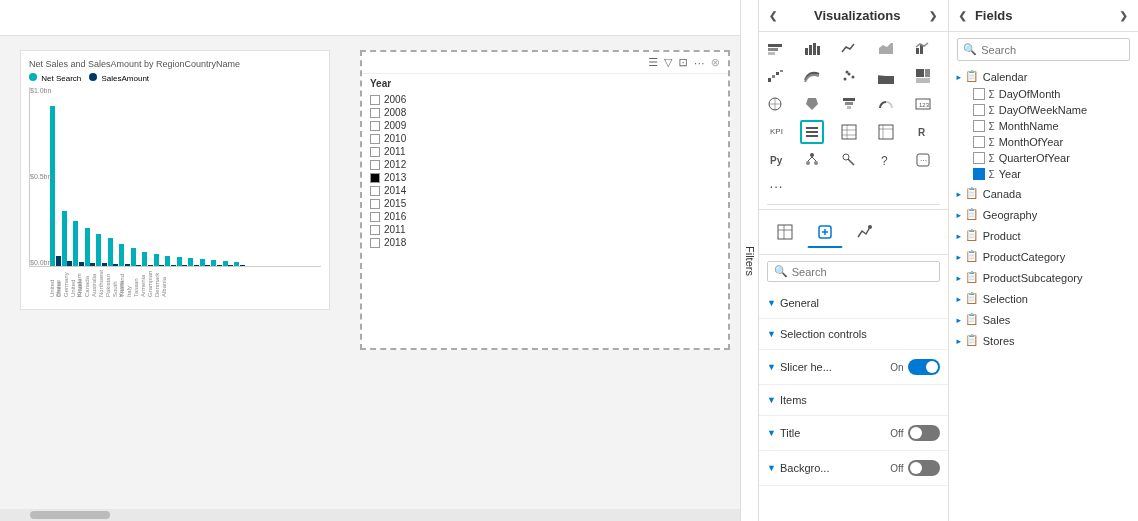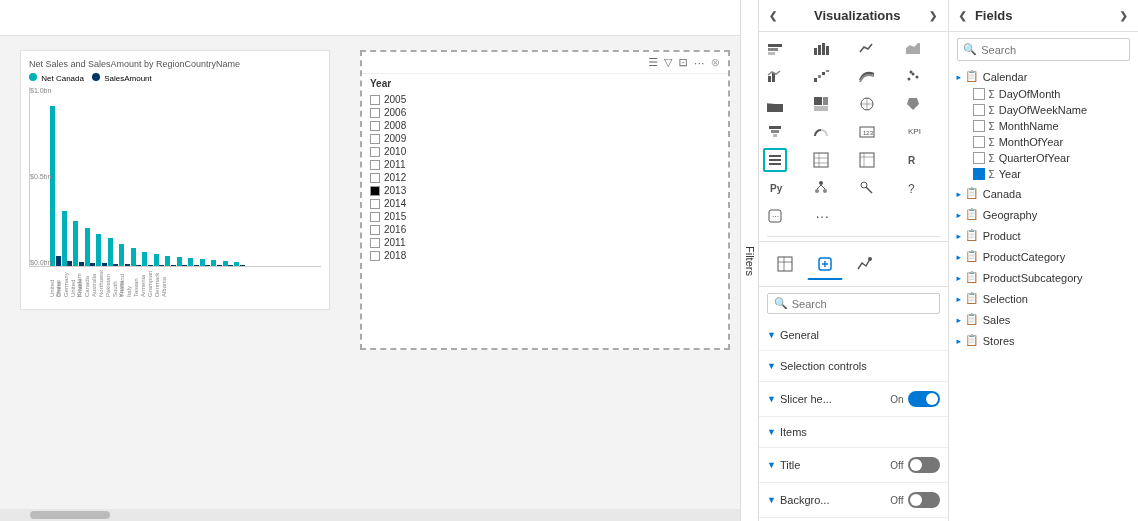--- a/index.html
+++ b/index.html
@@ -183,21 +183,21 @@
     }
 
     .panel-header-arrow {
       font-size: 10px;
       color: #555;
       cursor: pointer;
     }
 
     .viz-icons-grid {
       display: grid;
-      grid-template-columns: repeat(4, 1fr);
+      grid-template-columns: repeat(5, 1fr);
       padding: 4px;
       gap: 4px;
     }
 
     .viz-icon {
       width: 24px;
       height: 24px;
       display: flex;
       align-items: center;
       justify-content: center;
@@ -428,21 +428,21 @@
   <div class="canvas-wrapper">
 
     <div class="toolbar-bar">
     </div>
 
     <div class="chart-container">
       <div class="chart-title">Net Sales and SalesAmount by RegionCountryName</div>
       <div class="chart-legend">
         <span>
           <span class="legend-dot" style="background:#00b0b9;"></span>
-          <span>Net Canada</span>
+          <span>Net Search</span>
         </span>
         <span>
           <span class="legend-dot" style="background:#003865;"></span>
           <span>SalesAmount</span>
         </span>
       </div>
       <div class="bar-chart" id="bar-chart-body">
         <div class="y-labels">
           <span>$1.0bn</span>
           <span>$0.5bn</span>
@@ -543,24 +543,20 @@
         <span style="font-size:11px; color:#666;">☰</span>
         <span style="font-size:11px; color:#666;">▽</span>
         <span style="font-size:11px; color:#666;">⊡</span>
         <span style="font-size:11px; color:#666;">···</span>
         <span style="font-size:11px; color:#aaa;">⊗</span>
       </div>
       <div class="slicer-title">Year</div>
       <div class="slicer-items" id="slicer-items">
           <div class="slicer-item">
             <div class="slicer-checkbox"></div>
-            <span>2005</span>
-          </div>
-          <div class="slicer-item">
-            <div class="slicer-checkbox"></div>
             <span>2006</span>
           </div>
           <div class="slicer-item">
             <div class="slicer-checkbox"></div>
             <span>2008</span>
           </div>
           <div class="slicer-item">
             <div class="slicer-checkbox"></div>
             <span>2009</span>
           </div>

